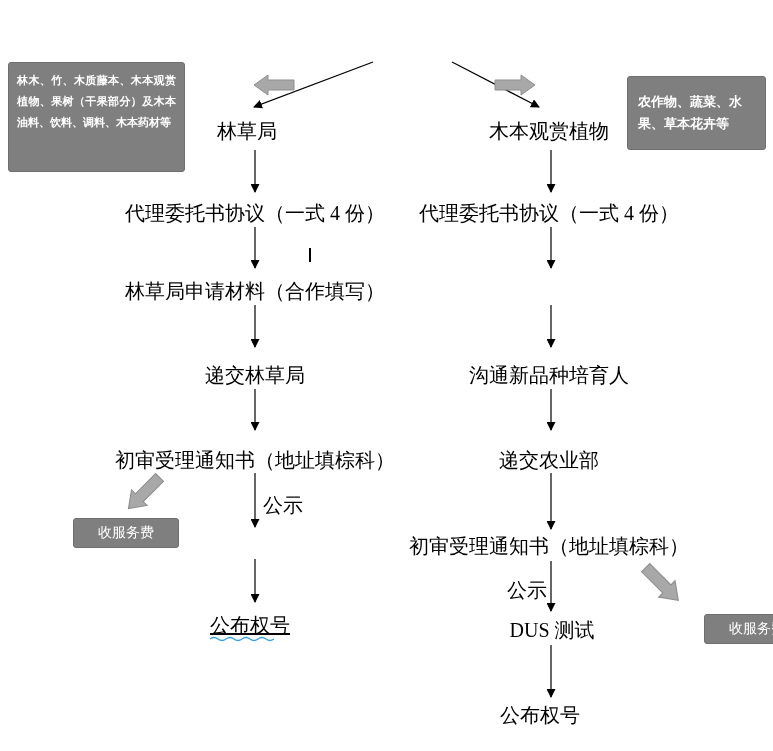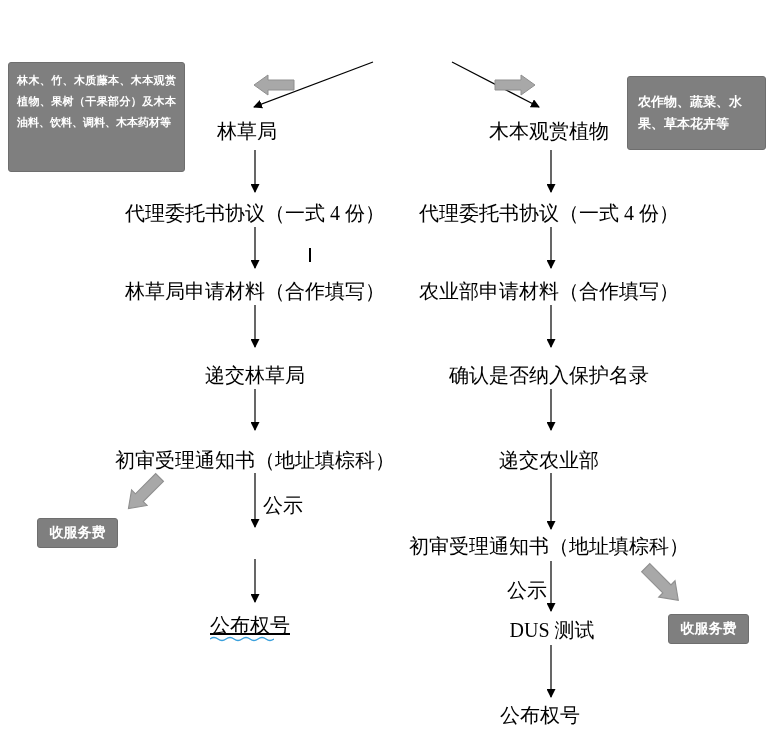--- a/index.html
+++ b/index.html
@@ -9,24 +9,24 @@
   .connectors { position:absolute; left:0; top:0; width:773px; height:751px; }
   .flow-line { stroke:#000; stroke-width:1.2; }
   .block-arrow { fill:var(--arrow_fill,#a8a8a8); stroke:var(--arrow_stroke,#8f8f8f); stroke-width:1; }
   .txt { position:absolute; transform:translateX(-50%); white-space:nowrap; font-size:20px; line-height:20px; }
   .title { position:absolute; left:0; right:0; top:30px; text-align:center; font-size:16px; }
   .note { position:absolute; background:var(--note_fill,#7f7f7f); color:var(--note_text,#fff);
           font-weight:bold; font-family:"Liberation Sans","DejaVu Sans",sans-serif;
           border:1px solid var(--note_stroke,#6e6e6e); border-radius:3px; }
   .note-left { left:8px; top:62px; width:177px; height:110px; padding:7px 8px; font-size:11px; line-height:21px; text-align:justify; }
   .note-right { left:627px; top:76px; width:139px; height:74px; padding:0 10px; font-size:13px; line-height:22px; display:flex; align-items:center; }
-  .fee { position:absolute; width:81px; height:30px; background:var(--note_fill,#7f7f7f); color:var(--note_text,#fff);
-         font-weight:bold; font-size:14px; font-family:"Liberation Sans","DejaVu Sans",sans-serif;
+  .fee { position:absolute; width:106px; height:30px; background:var(--note_fill,#7f7f7f); color:var(--note_text,#fff);
+         font-weight:normal; font-size:14px; font-family:"Liberation Sans","DejaVu Sans",sans-serif;
          display:flex; align-items:center; justify-content:center;
-         border:1px solid var(--note_stroke,#6e6e6e); border-radius:3px; }
+         border:1px solid var(--note_stroke,#6e6e6e); border-radius:3px;margin-left:36px; }
   .fee-left { left:37px; top:518px; }
   .fee-right { left:668px; top:614px; }
   .underlined span { text-decoration:underline; }
   .squiggle { position:absolute; left:0; top:21px; }
 </style>
 </head>
 <body>
 
 <div class="canvas">
 
@@ -79,22 +79,21 @@
   <div class="txt" style="left:283px; top:495px">公示</div>
   <div class="txt underlined" style="left:250px; top:615px">
     <span>公布权号</span>
     <svg class="squiggle" width="64" height="6" viewBox="0 0 64 6">
       <path d="M0 3 Q4 0 8 3 T16 3 T24 3 T32 3 T40 3 T48 3 T56 3 T64 3" fill="none" stroke="var(--squiggle,#3aa0dc)" stroke-width="1.3"></path>
     </svg>
   </div>
 
   <div class="txt" style="left:549px; top:121px">木本观赏植物</div>
   <div class="txt" style="left:549px; top:203px">代理委托书协议（一式 4 份）</div>
-  <div class="txt" style="left:549px; top:281px">农业部申请材料（合作填写）</div>
-  <div class="txt" style="left:549px; top:365px">确认是否纳入保护名录</div>
+  <div class="txt" style="left:549px; top:365px">沟通新品种培育人</div>
   <div class="txt" style="left:549px; top:450px">递交农业部</div>
   <div class="txt" style="left:549px; top:536px">初审受理通知书（地址填棕科）</div>
   <div class="txt" style="left:527px; top:580px">公示</div>
   <div class="txt" style="left:552px; top:620px">DUS 测试</div>
   <div class="txt" style="left:540px; top:705px">公布权号</div>
 
   <div class="fee fee-left">收服务费</div>
   <div class="fee fee-right">收服务费</div>
 
 </div>

